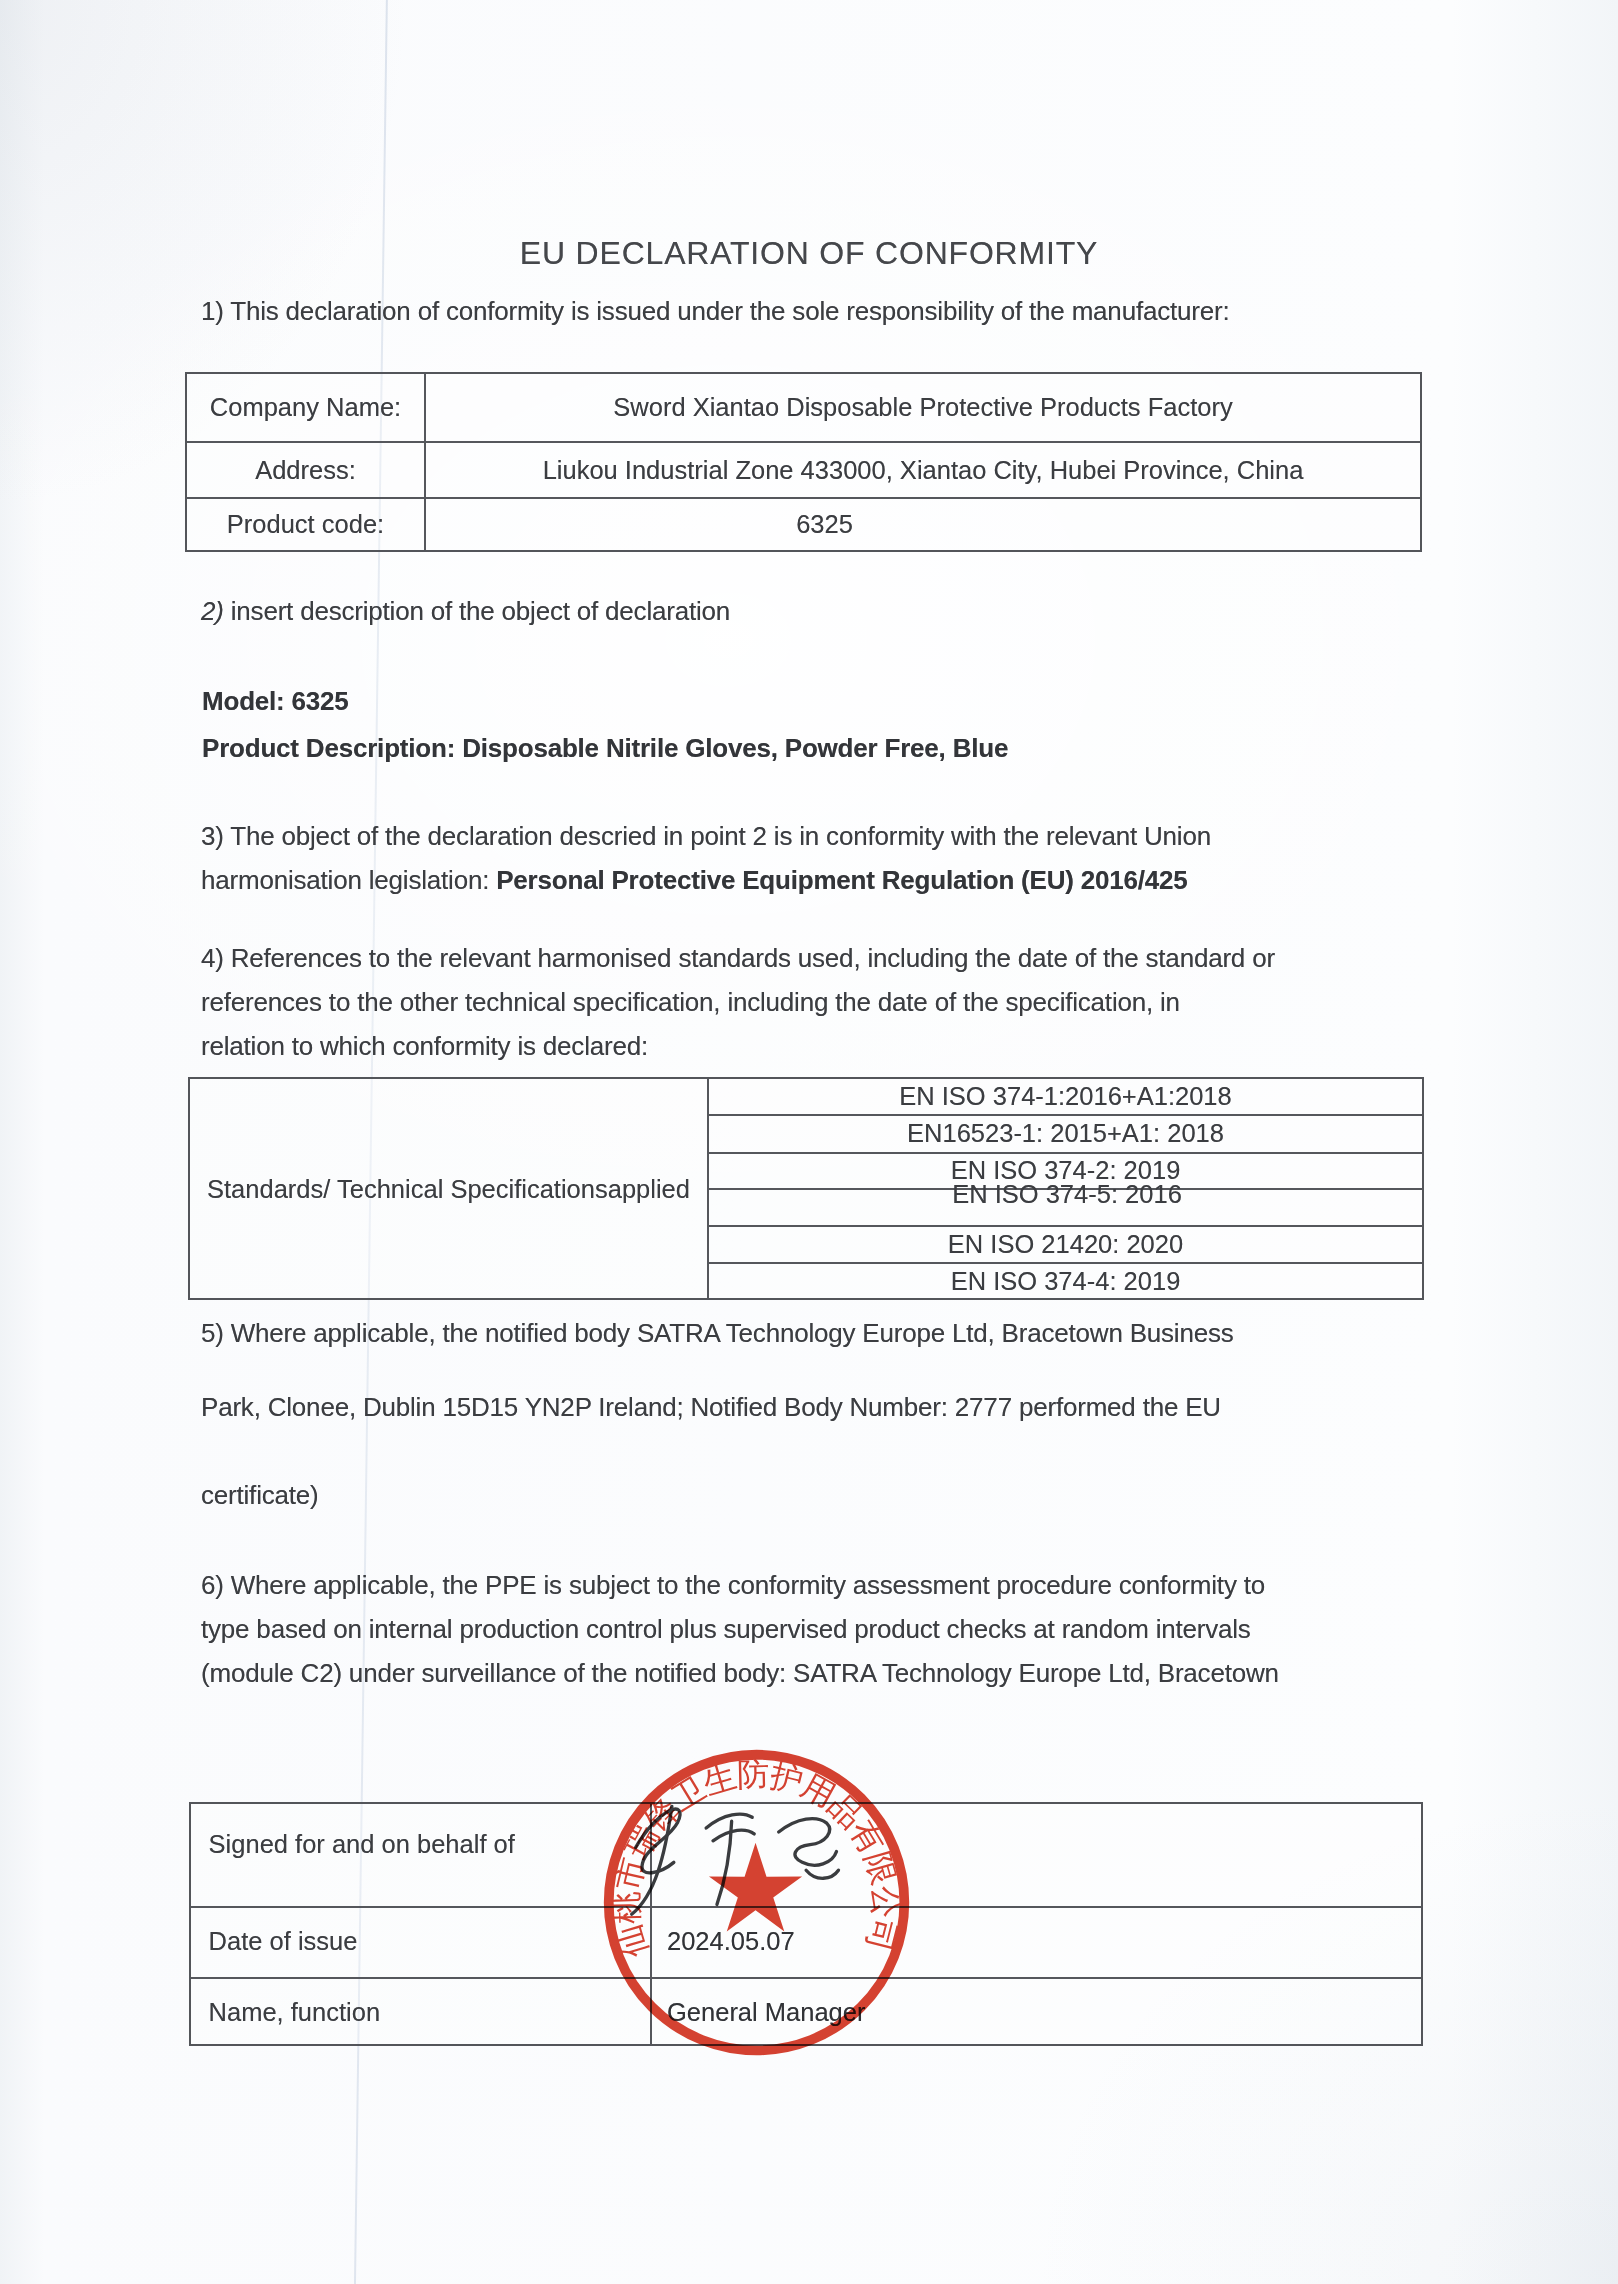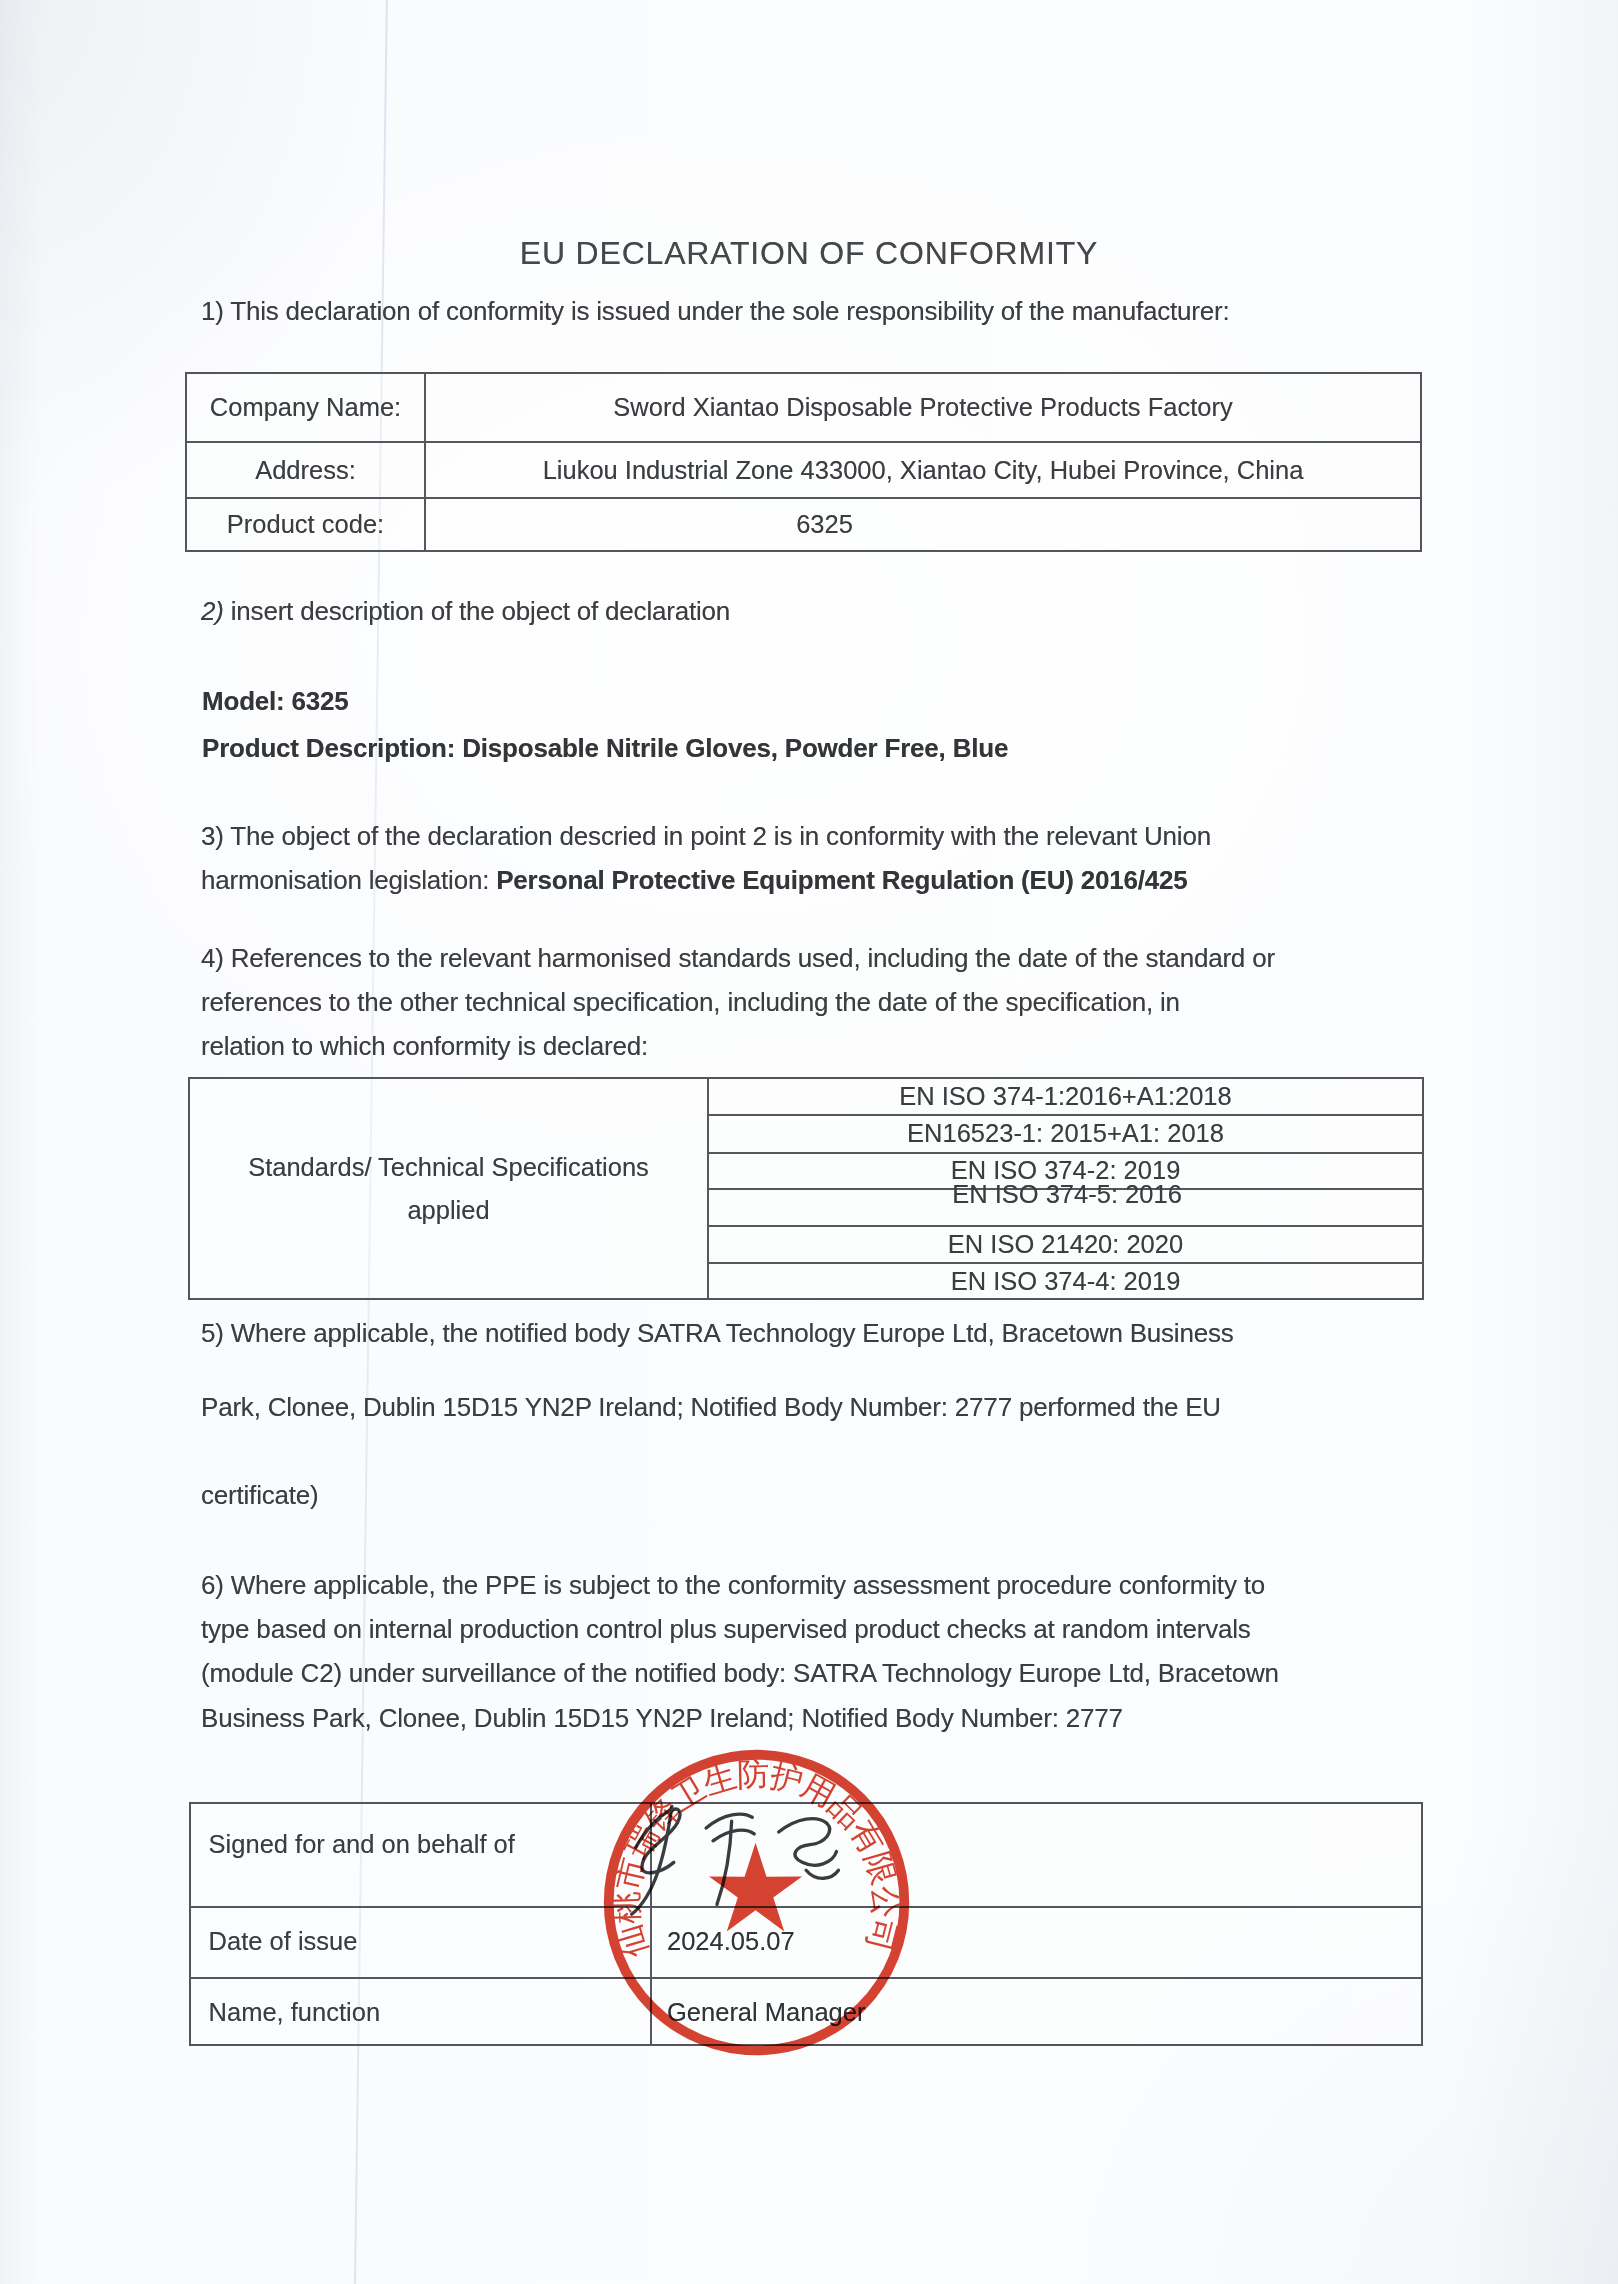--- a/index.html
+++ b/index.html
@@ -98,41 +98,40 @@
   <div class="txt body-line" style="left:201px;top:1031px;">relation to which conformity is declared:</div>
 
   <div class="tbl" style="left:188px;top:1077px;width:1236px;height:223px;">
     <div class="vline" style="left:517px;"></div>
     <div class="hline" style="left:518px;top:35px;"></div>
     <div class="hline" style="left:518px;top:73px;"></div>
     <div class="hline" style="left:518px;top:109px;"></div>
     <div class="hline" style="left:518px;top:146px;"></div>
     <div class="hline" style="left:518px;top:183px;"></div>
 
-    <div class="cell cc" style="left:0;top:0;width:517px;height:220px;flex-direction:column;line-height:43px;">
+    <div class="cell cc" style="left:0;top:0;width:517px;height:220px;flex-direction:row;line-height:43px;">
       <span>Standards/ Technical Specifications</span>
       <span>applied</span>
     </div>
 
     <div class="cell cc" style="left:518px;top:0;width:715px;height:35px;">EN ISO 374-1:2016+A1:2018</div>
     <div class="cell cc" style="left:518px;top:37px;width:715px;height:35px;">EN16523-1: 2015+A1: 2018</div>
     <div class="cell cc" style="left:518px;top:74px;width:715px;height:34px;">EN ISO 374-2: 2019</div>
     <div class="cell cc" style="left:518px;top:98px;width:718px;height:35px;border-radius:15px;">EN ISO 374-5: 2016</div>
     <div class="cell cc" style="left:518px;top:148px;width:715px;height:35px;">EN ISO 21420: 2020</div>
     <div class="cell cc" style="left:518px;top:185px;width:715px;height:34px;">EN ISO 374-4: 2019</div>
   </div>
 
   <div class="txt body-line" style="left:201px;top:1318px;">5)  Where applicable, the notified body SATRA Technology Europe Ltd,  Bracetown Business</div>
   <div class="txt body-line" style="left:201px;top:1392px;">Park, Clonee, Dublin 15D15 YN2P Ireland; Notified Body Number: 2777 performed the EU</div>
   <div class="txt body-line" style="left:201px;top:1480px;">certificate)</div>
 
   <div class="txt body-line" style="left:201px;top:1570px;">6) Where applicable, the PPE is subject to the conformity assessment procedure conformity to</div>
   <div class="txt body-line" style="left:201px;top:1614px;">type based on internal production control plus supervised product checks at random intervals</div>
   <div class="txt body-line" style="left:201px;top:1658px;">(module C2) under surveillance of the notified body: SATRA Technology Europe Ltd,  Bracetown</div>
-  <div class="txt body-line" style="left:201px;top:1703px;">Business Park, Clonee, Dublin 15D15 YN2P Ireland; Notified Body Number: 2777</div>
 
   <div class="tbl" style="left:189px;top:1802px;width:1234px;height:244px;">
     <div class="vline" style="left:459px;"></div>
     <div class="hline" style="top:102px;"></div>
     <div class="hline" style="top:173px;"></div>
 
     <div class="cell" style="left:17.6px;top:0;width:441px;height:98px;align-items:flex-start;padding-top:25.5px;">Signed for and on behalf of</div>
     <div class="cell" style="left:476px;top:0;width:745px;height:98px;"></div>
 
     <div class="cell" style="left:17.6px;top:104px;width:441px;height:67px;">Date of issue</div>

